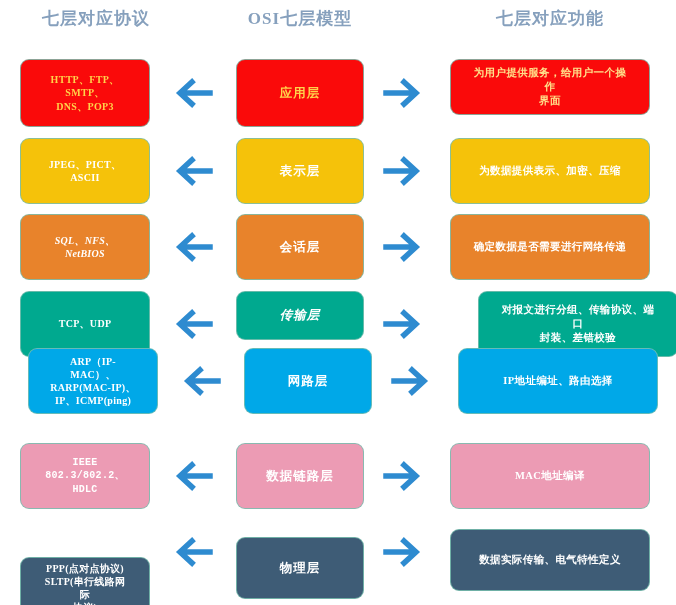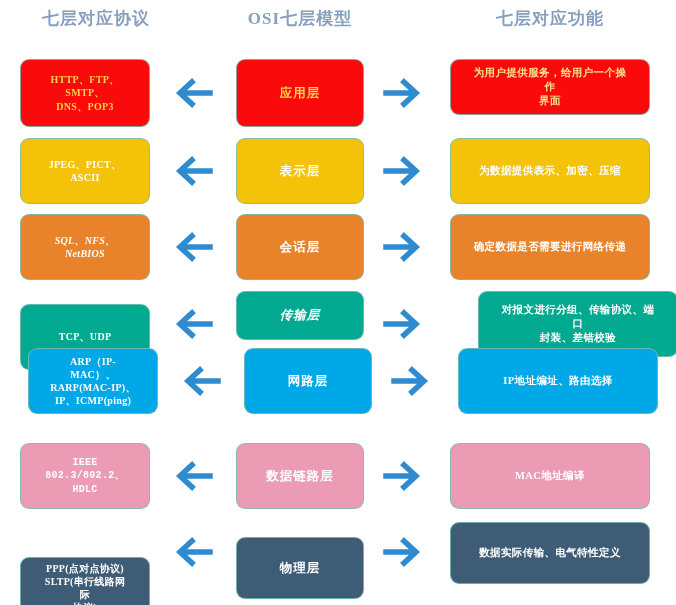--- a/index.html
+++ b/index.html
@@ -174,21 +174,21 @@
             <path d="M42 20 L16 20 M24 9 L12 20 L24 31" fill="none" stroke="#2e8bd0" stroke-width="5.5" stroke-linecap="square" stroke-linejoin="miter"></path>
           </svg>
         </div>
         <div class="arrow a-right" style="top: 13px;">
           <svg viewBox="0 0 46 40" xmlns="http://www.w3.org/2000/svg">
             <path d="M4 20 L30 20 M22 9 L34 20 L22 31" fill="none" stroke="#2e8bd0" stroke-width="5.5" stroke-linecap="square" stroke-linejoin="miter"></path>
           </svg>
         </div>
       </div>
       <div class="row" style="top: 291px; height: 66px;">
-        <div class="box left" style="top: 13px; height: 66px; background: rgb(0, 169, 143);">
+        <div class="box left" style="top: 0px; height: 66px; background: rgb(0, 169, 143);">
           <span class="txt" style="color: rgb(255, 255, 255);">TCP、UDP</span>
         </div>
         <div class="box center" style="top: 0px; height: 49px; background: rgb(0, 169, 143); font-style: italic;">
           <span class="txt" style="color: rgb(255, 255, 255);">传输层</span>
         </div>
         <div class="box right" style="top: 0px; height: 66px; background: rgb(0, 169, 143); margin-left: 28px;">
           <span class="txt" style="color: rgb(255, 255, 255);">对报文进行分组、传输协议、端口
 封装、差错校验</span>
         </div>
         <div class="arrow a-left" style="top: 13px;">
@@ -249,21 +249,21 @@
       </div>
       <div class="row" style="top: 521px; height: 62px;">
         <div class="box left" style="top: 0px; height: 62px; background: rgb(62, 92, 118); margin-top: 36px;">
           <span class="txt" style="color: rgb(255, 255, 255);">PPP(点对点协议)
 SLTP(串行线路网际
 协议)</span>
         </div>
         <div class="box center" style="top: 16px; height: 62px; background: rgb(62, 92, 118);">
           <span class="txt" style="color: rgb(255, 255, 255);">物理层</span>
         </div>
-        <div class="box right" style="top: 1px; height: 62px; background: rgb(62, 92, 118);">
+        <div class="box right" style="top: 8px; height: 62px; background: rgb(62, 92, 118);">
           <span class="txt" style="color: rgb(255, 255, 255);">数据实际传输、电气特性定义</span>
         </div>
         <div class="arrow a-left" style="top: 11px;">
           <svg viewBox="0 0 46 40" xmlns="http://www.w3.org/2000/svg">
             <path d="M42 20 L16 20 M24 9 L12 20 L24 31" fill="none" stroke="#2e8bd0" stroke-width="5.5" stroke-linecap="square" stroke-linejoin="miter"></path>
           </svg>
         </div>
         <div class="arrow a-right" style="top: 11px;">
           <svg viewBox="0 0 46 40" xmlns="http://www.w3.org/2000/svg">
             <path d="M4 20 L30 20 M22 9 L34 20 L22 31" fill="none" stroke="#2e8bd0" stroke-width="5.5" stroke-linecap="square" stroke-linejoin="miter"></path>

